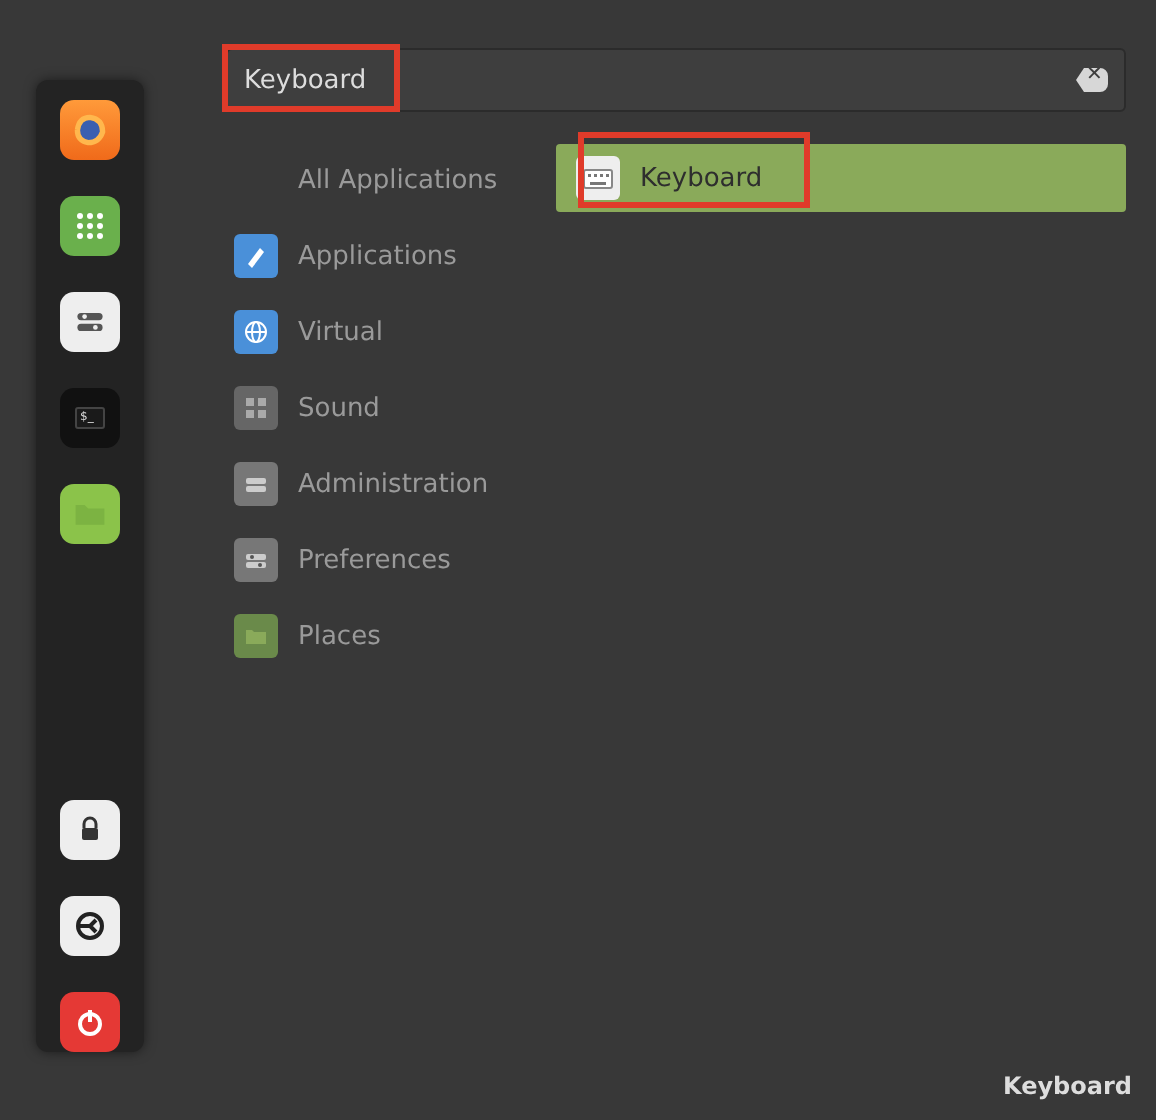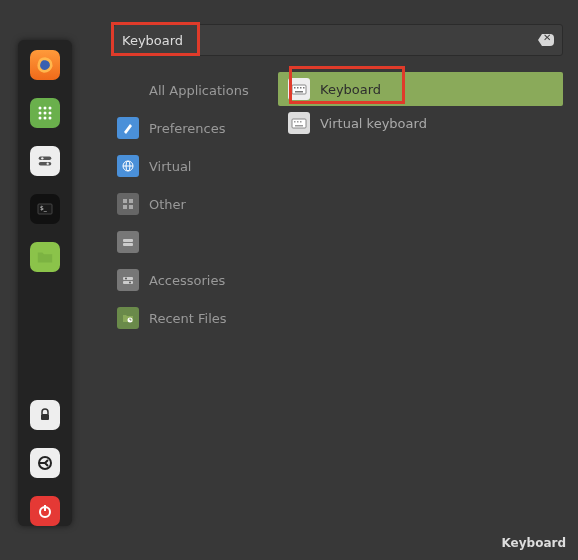--- a/index.html
+++ b/index.html
@@ -207,21 +207,21 @@
       <div class="cat-item">
         <span class="cat-icon"></span>
         <span>All Applications</span>
       </div>
       <div class="cat-item">
         <span class="cat-icon" style="background:#4a90d9">
           <svg width="14" height="14" viewBox="0 0 14 14">
               <path d="M3 11 L9 3 L11 5 L5 13 Z" fill="#fff"></path>
             </svg>
         </span>
-        <span>Preferences</span>
+        <span>Applications</span>
       </div>
       <div class="cat-item">
         <span class="cat-icon" style="background:#4a90d9">
           <svg width="14" height="14" viewBox="0 0 14 14">
               <circle cx="7" cy="7" r="5" fill="none" stroke="#fff" stroke-width="1"></circle>
               <ellipse cx="7" cy="7" rx="2" ry="5" fill="none" stroke="#fff" stroke-width="1"></ellipse>
               <line x1="2" y1="7" x2="12" y2="7" stroke="#fff"></line>
             </svg>
         </span>
         <span>Virtual</span>
@@ -230,82 +230,67 @@
         <span class="cat-icon" style="background:#666">
           <svg width="14" height="14" viewBox="0 0 14 14">
               <g fill="#aaa">
                 <rect x="2" y="2" width="4" height="4"></rect>
                 <rect x="8" y="2" width="4" height="4"></rect>
                 <rect x="2" y="8" width="4" height="4"></rect>
                 <rect x="8" y="8" width="4" height="4"></rect>
               </g>
             </svg>
         </span>
-        <span>Other</span>
+        <span>Sound</span>
       </div>
       <div class="cat-item">
         <span class="cat-icon" style="background:#777">
           <svg width="14" height="14" viewBox="0 0 14 14">
               <rect x="2" y="4" width="10" height="3" rx="1" fill="#ccc"></rect>
               <rect x="2" y="8" width="10" height="3" rx="1" fill="#ccc"></rect>
             </svg>
         </span>
+        <span>Administration</span>
       </div>
       <div class="cat-item">
         <span class="cat-icon" style="background:#777">
           <svg width="14" height="14" viewBox="0 0 14 14">
               <rect x="2" y="4" width="10" height="3" rx="1" fill="#ccc"></rect>
               <rect x="2" y="8" width="10" height="3" rx="1" fill="#ccc"></rect>
               <circle cx="5" cy="5.5" r="1" fill="#555"></circle>
               <circle cx="9" cy="9.5" r="1" fill="#555"></circle>
             </svg>
         </span>
-        <span>Accessories</span>
+        <span>Preferences</span>
       </div>
       <div class="cat-item">
         <span class="cat-icon" style="background:#6a8a4a">
           <svg width="14" height="14" viewBox="0 0 14 14">
               <path d="M2 4 L5 4 L6 5 L12 5 L12 11 L2 11 Z" fill="#8aaa5a"></path>
-              <circle cx="9" cy="9" r="2.5" fill="#fff"></circle>
-              <path d="M9 7.5 V9 H10.5" stroke="#6a8a4a" fill="none"></path>
-            </svg>
-        </span>
-        <span>Recent Files</span>
+            </svg>
+        </span>
+        <span>Places</span>
       </div>
     </div>
     <div class="results">
       <div class="result-item selected">
         <span class="result-icon">
           <svg width="16" height="16" viewBox="0 0 16 16">
               <rect x="1" y="4" width="14" height="9" rx="1" fill="#fff" stroke="#888"></rect>
               <g fill="#777">
                 <rect x="3" y="6" width="1.5" height="1.5"></rect>
                 <rect x="6" y="6" width="1.5" height="1.5"></rect>
                 <rect x="9" y="6" width="1.5" height="1.5"></rect>
                 <rect x="12" y="6" width="1.5" height="1.5"></rect>
                 <rect x="4" y="10" width="8" height="1.5"></rect>
               </g>
             </svg>
         </span>
         <span>Keyboard</span>
       </div>
-      <div class="result-item">
-        <span class="result-icon" style="background:#ddd">
-          <svg width="16" height="16" viewBox="0 0 16 16">
-              <rect x="1" y="4" width="14" height="9" rx="1" fill="#fff" stroke="#888"></rect>
-              <g fill="#999">
-                <rect x="3" y="6" width="1.5" height="1.5"></rect>
-                <rect x="6" y="6" width="1.5" height="1.5"></rect>
-                <rect x="9" y="6" width="1.5" height="1.5"></rect>
-                <rect x="4" y="10" width="8" height="1.5"></rect>
-              </g>
-            </svg>
-        </span>
-        <span>Virtual keyboard</span>
-      </div>
     </div>
   </div>
 </div>
 
 <div class="highlight-search"></div>
 <div class="highlight-result"></div>
 
 <div class="footer">
   <div class="footer-title">Keyboard</div>
 </div>

